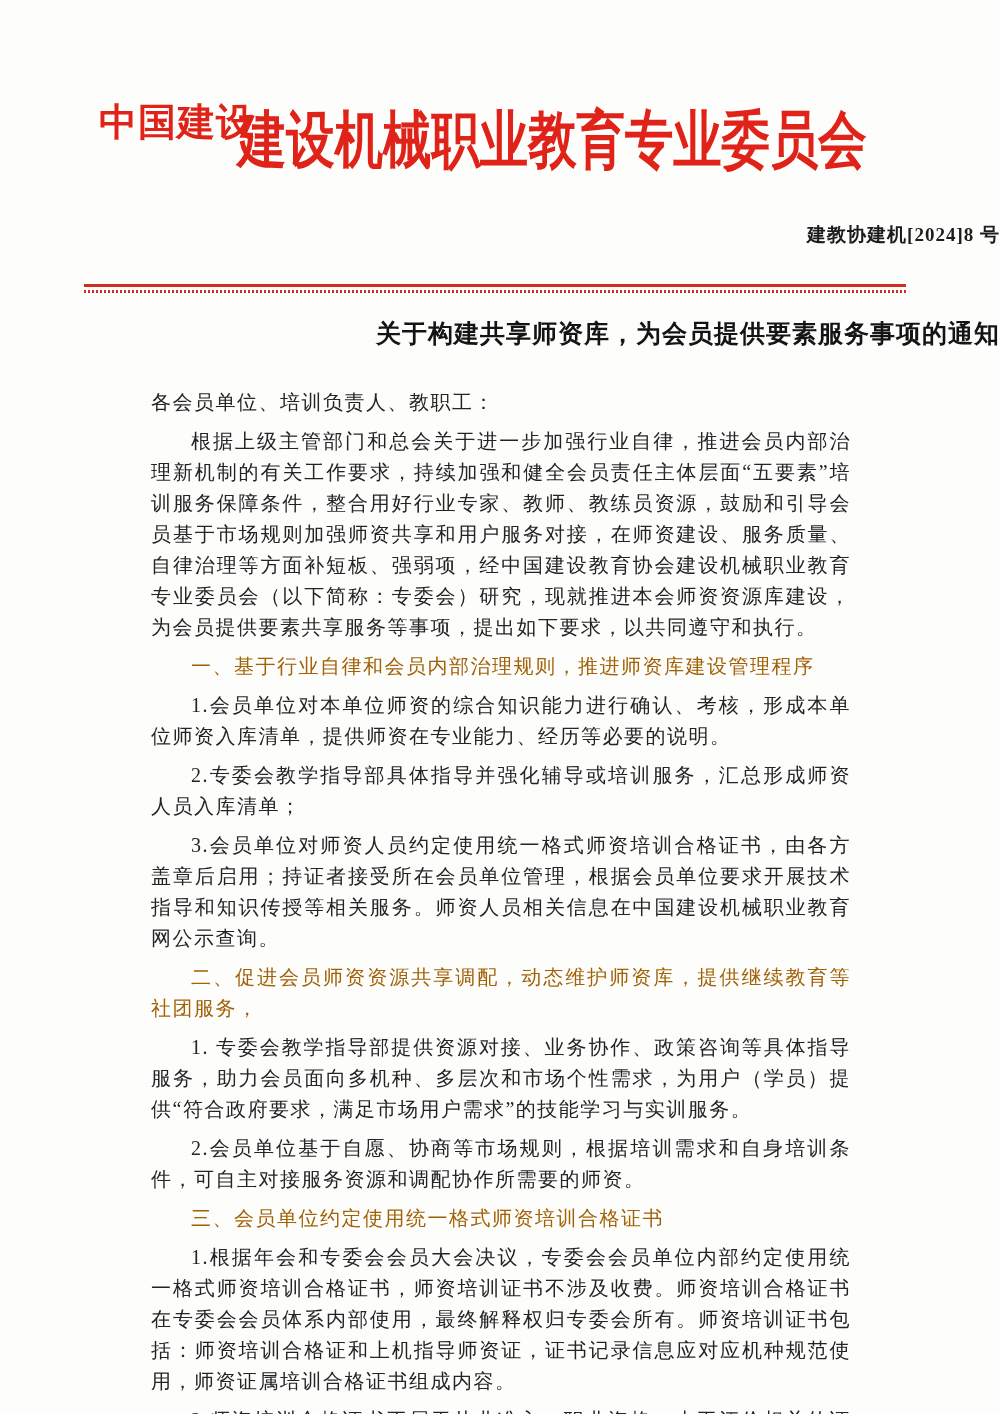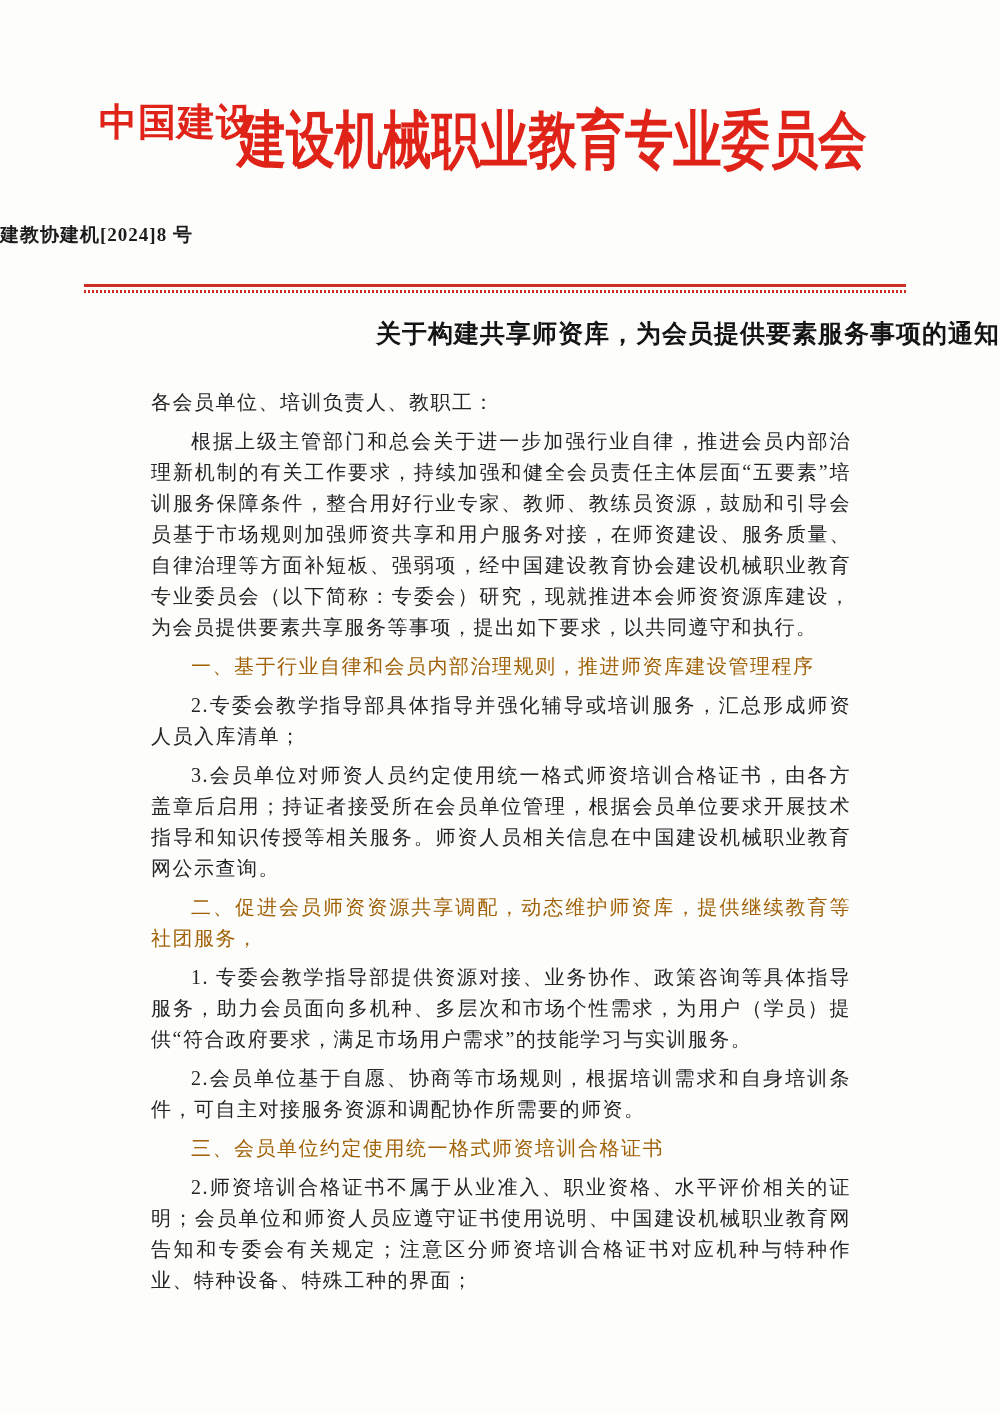--- a/index.html
+++ b/index.html
@@ -20,21 +20,21 @@
   }
   .committee{
     position:absolute;left:238px;top:100px;
     color:#e02318;font-weight:bold;
     font-size:62px;line-height:80px;
     transform:scaleX(0.78);transform-origin:left top;
     white-space:nowrap;
   }
   .doc-number{
     position:absolute;left:0;top:222px;width:100%;
-    text-align:left;
+    text-align:right;
     font-size:19px;font-weight:bold;color:#1c1c1c;
     letter-spacing:1px;
   }
   .rule{
     position:absolute;left:84px;top:284px;width:822px;height:10px;
   }
   .rule .line-solid{height:3px;background:#cd2d22;}
   .rule .line-dotted{
     margin-top:3px;height:3px;
     background:repeating-linear-gradient(90deg,#cd2d22 0 2px,rgba(205,45,34,0) 2px 4px);
@@ -73,22 +73,24 @@
     <div class="line-solid"></div>
     <div class="line-dotted"></div>
   </div>
 
   <div class="notice-title">关于构建共享师资库，为会员提供要素服务事项的通知</div>
 
   <div class="body-text">
     <p class="salutation">各会员单位、培训负责人、教职工：</p>
     <p>根据上级主管部门和总会关于进一步加强行业自律，推进会员内部治理新机制的有关工作要求，持续加强和健全会员责任主体层面“五要素”培训服务保障条件，整合用好行业专家、教师、教练员资源，鼓励和引导会员基于市场规则加强师资共享和用户服务对接，在师资建设、服务质量、自律治理等方面补短板、强弱项，经中国建设教育协会建设机械职业教育专业委员会（以下简称：专委会）研究，现就推进本会师资资源库建设，为会员提供要素共享服务等事项，提出如下要求，以共同遵守和执行。</p>
     <p class="bold">一、基于行业自律和会员内部治理规则，推进师资库建设管理程序</p>
+    <p>1.会员单位对本单位师资的综合知识能力进行确认、考核，形成本单位师资入库清单，提供师资在专业能力、经历等必要的说明。</p>
     <p>2.专委会教学指导部具体指导并强化辅导或培训服务，汇总形成师资人员入库清单；</p>
     <p>3.会员单位对师资人员约定使用统一格式师资培训合格证书，由各方盖章后启用；持证者接受所在会员单位管理，根据会员单位要求开展技术指导和知识传授等相关服务。师资人员相关信息在中国建设机械职业教育网公示查询。</p>
     <p class="bold">二、促进会员师资资源共享调配，动态维护师资库，提供继续教育等社团服务，</p>
     <p>1. 专委会教学指导部提供资源对接、业务协作、政策咨询等具体指导服务，助力会员面向多机种、多层次和市场个性需求，为用户（学员）提供“符合政府要求，满足市场用户需求”的技能学习与实训服务。</p>
     <p>2.会员单位基于自愿、协商等市场规则，根据培训需求和自身培训条件，可自主对接服务资源和调配协作所需要的师资。</p>
     <p class="bold">三、会员单位约定使用统一格式师资培训合格证书</p>
+    <p>1.根据年会和专委会会员大会决议，专委会会员单位内部约定使用统一格式师资培训合格证书，师资培训证书不涉及收费。师资培训合格证书在专委会会员体系内部使用，最终解释权归专委会所有。师资培训证书包括：师资培训合格证和上机指导师资证，证书记录信息应对应机种规范使用，师资证属培训合格证书组成内容。</p>
     <p>2.师资培训合格证书不属于从业准入、职业资格、水平评价相关的证明；会员单位和师资人员应遵守证书使用说明、中国建设机械职业教育网告知和专委会有关规定；注意区分师资培训合格证书对应机种与特种作业、特种设备、特殊工种的界面；</p>
   </div>
 
 </div>
 
 </body></html>

